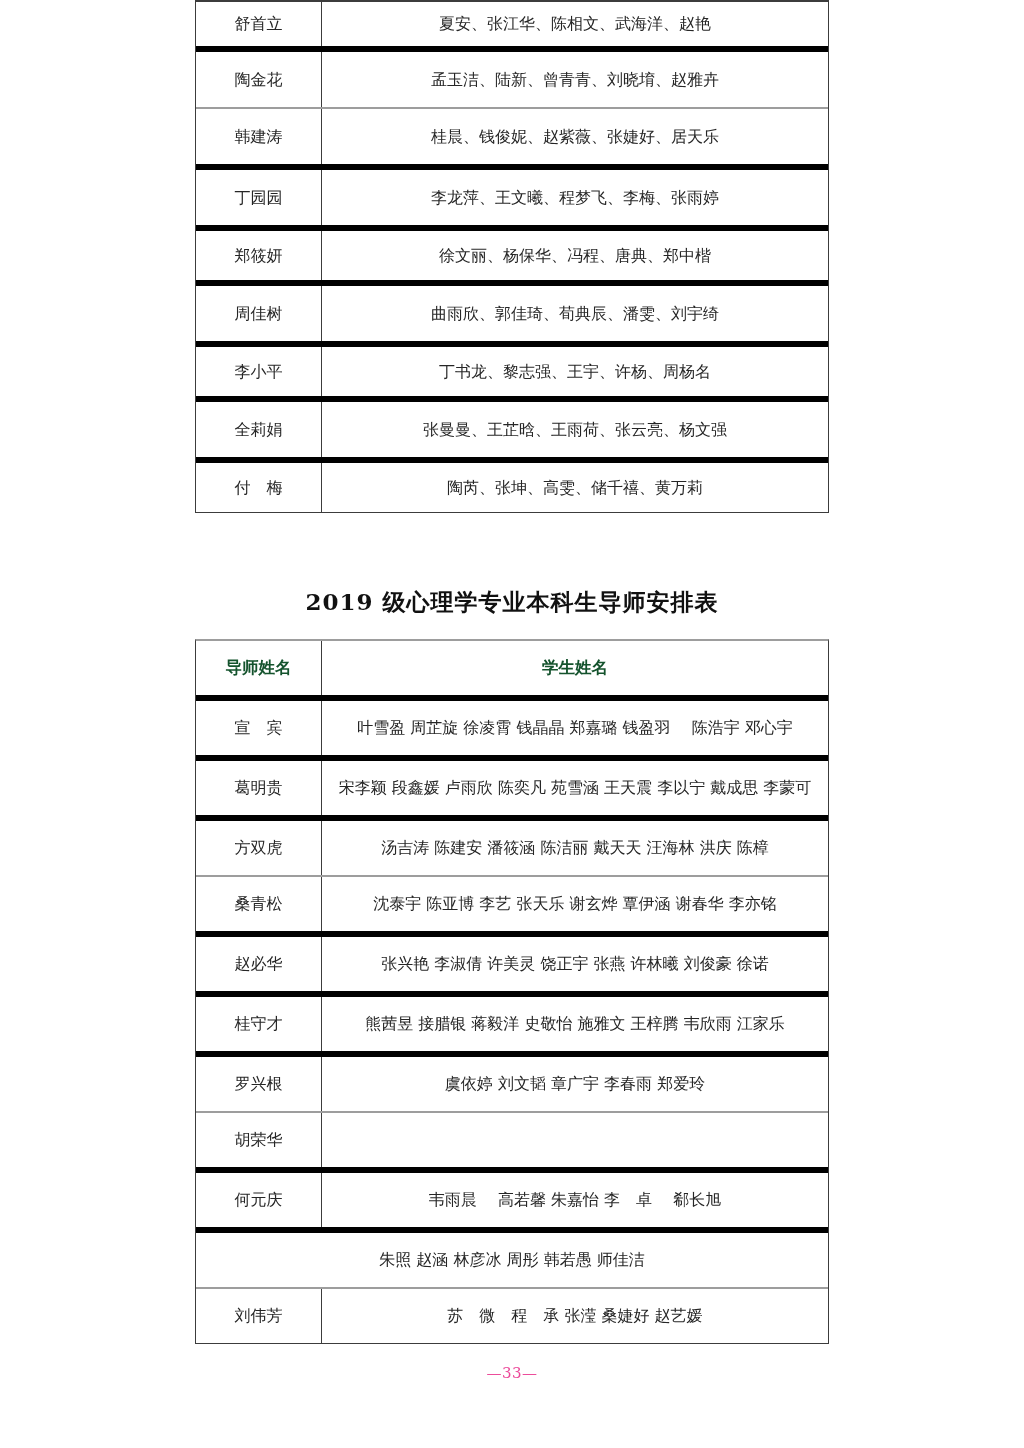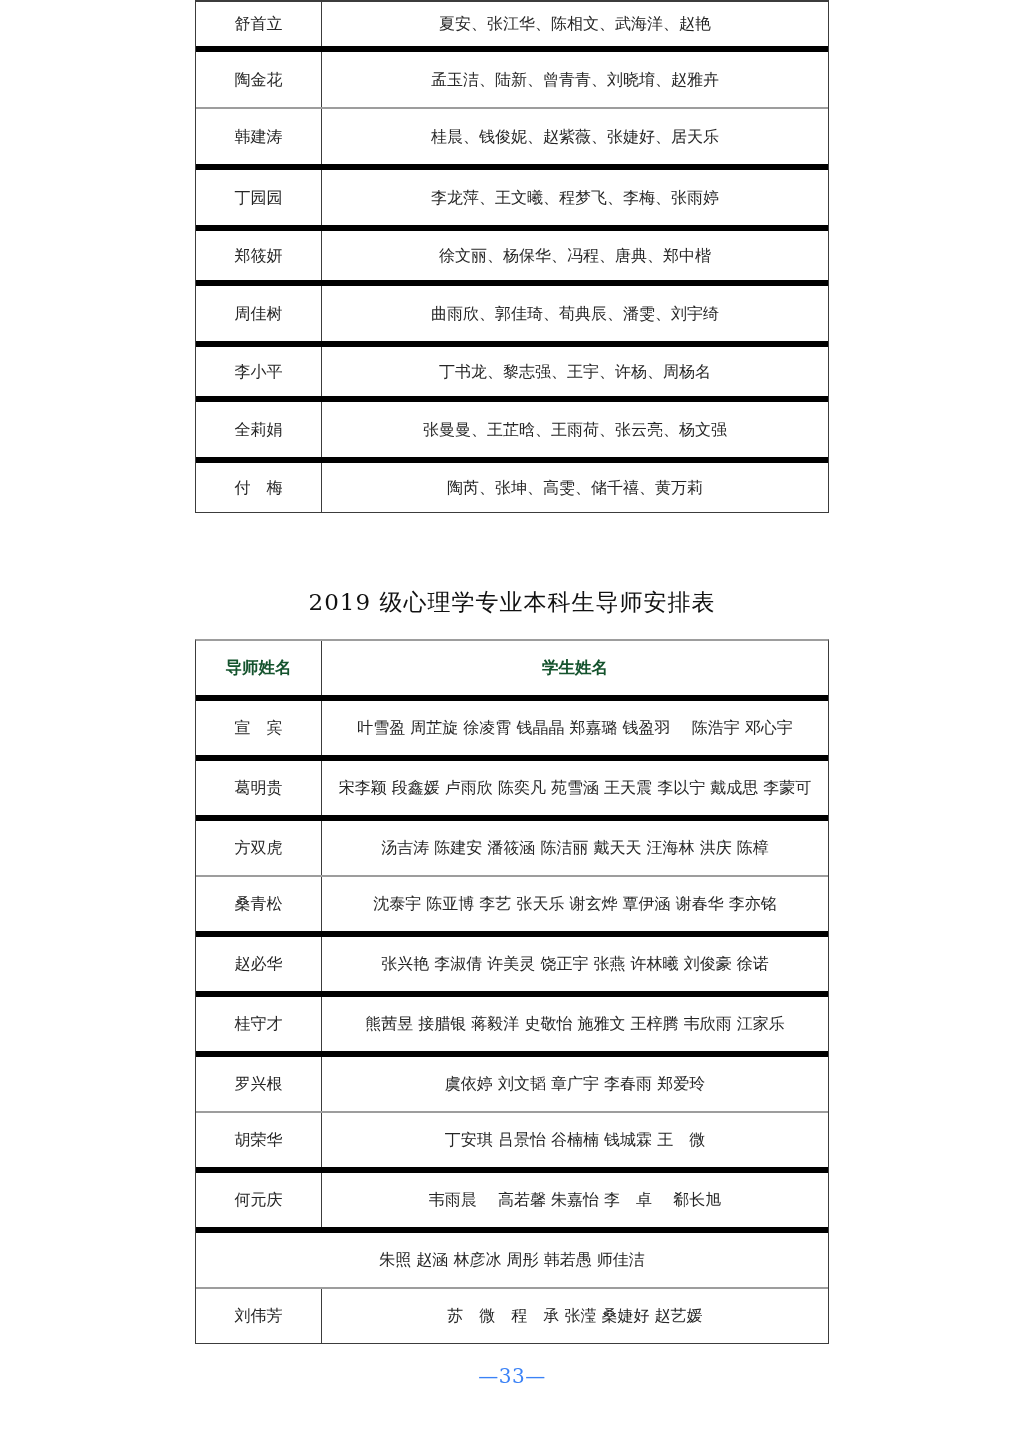--- a/index.html
+++ b/index.html
@@ -55,36 +55,36 @@
   #table1 .tr:nth-child(5),
   #table1 .tr:nth-child(7),
   #table1 .tr:nth-child(9) { height: 49px; }
 
   
   .doc-title {
     margin: 74px 0 22px 0;
     text-align: center;
     font-size: 23px;
     line-height: 30px;
-    font-weight: normal;
+    font-weight: bold;
     color: #111111;
     letter-spacing: 1px;
   }
 
   
   #table2 .tr { height: 54px; }
   #table2 .tr.header-row { height: 54px; font-weight: bold; }
   #table2 .tr.header-row .td { font-size: 16.5px; color: #14532d; }
   #table2 { border-top: 2px solid #9d9d9d; }
 
   .page-footer {
     margin-top: 20px;
     text-align: center;
-    font-size: 20px;
-    color: #3b82f6;
+    font-size: 15px;
+    color: #ec4899;
     letter-spacing: 0.5px;
   }
 </style>
 </head>
 <body>
 
 <div class="page">
 
   <div class="tbl" id="table1">
     <div class="tr">
@@ -155,21 +155,20 @@
     <div class="tr">
       <div class="td adv">桂守才</div>
       <div class="td stu">熊茜昱 接腊银 蒋毅洋 史敬怡 施雅文 王梓腾 韦欣雨 江家乐</div>
     </div>
     <div class="tr">
       <div class="td adv">罗兴根</div>
       <div class="td stu">虞依婷 刘文韬 章广宇 李春雨 郑爱玲</div>
     </div>
     <div class="tr gray-top">
       <div class="td adv">胡荣华</div>
-      <div class="td stu">丁安琪 吕景怡 谷楠楠 钱城霖 王　微</div>
     </div>
     <div class="tr">
       <div class="td adv">何元庆</div>
       <div class="td stu">韦雨晨　 高若馨 朱嘉怡 李　卓　 郗长旭</div>
     </div>
     <div class="tr">
       <div class="td stu">朱照 赵涵 林彦冰 周彤 韩若愚 师佳洁</div>
     </div>
     <div class="tr gray-top">
       <div class="td adv">刘伟芳</div>

